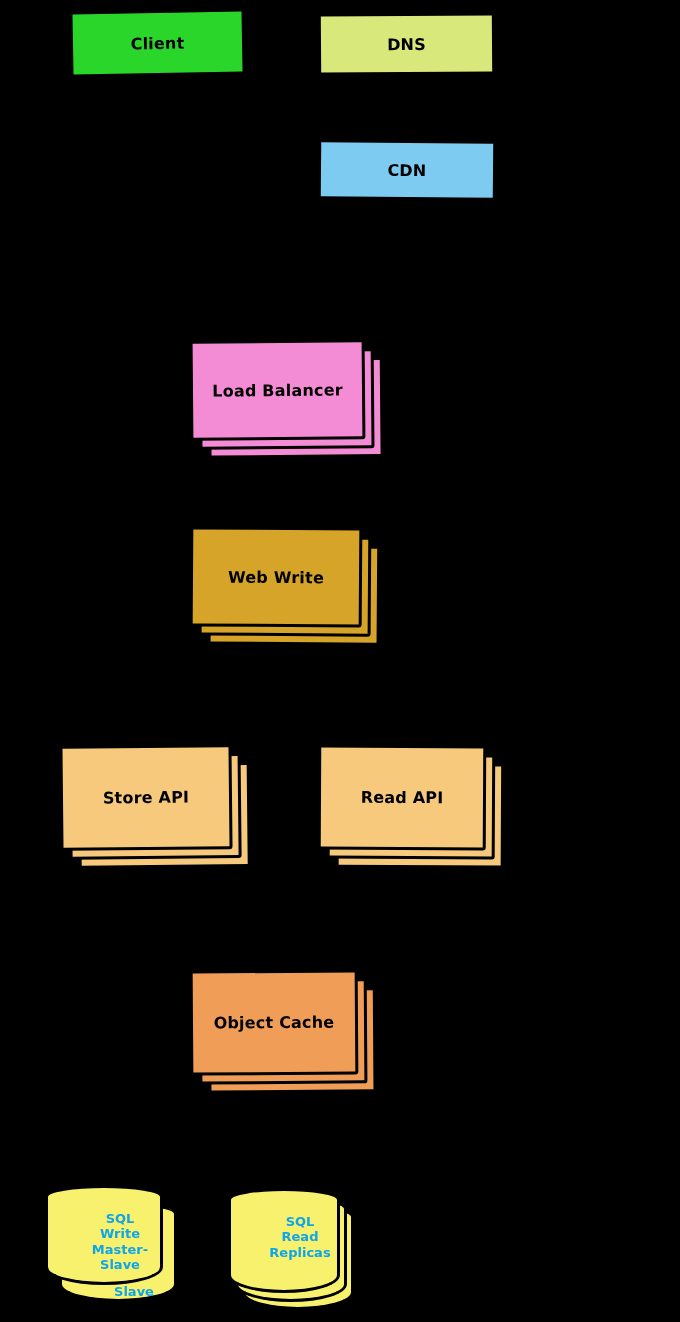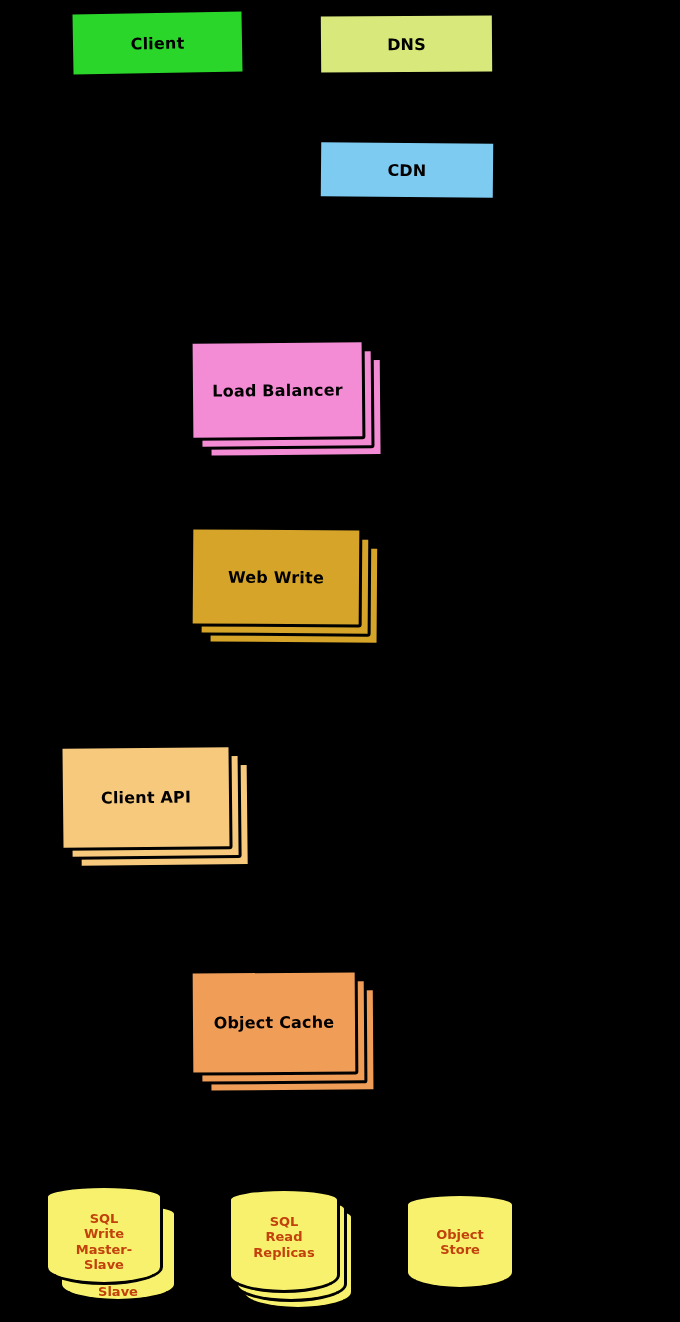--- a/index.html
+++ b/index.html
@@ -24,22 +24,22 @@
   .cyl-top{
     position:absolute;left:0;top:0;width:100%;height:24px;
     background:var(--c);border:3px solid #000;border-radius:50%;
   }
   .cyl-body{
     position:absolute;left:0;top:12px;width:100%;bottom:0;
     background:var(--c);border:3px solid #000;border-top:none;
     border-radius:0 0 50% 50% / 0 0 18px 18px;
   }
   .cyl-label{
-    position:absolute;left:0;top:26px;width:100%;text-align:center;
-    font-weight:bold;font-size:13px;line-height:1.18;color:#c2410c;
+    position:absolute;left:16px;top:26px;width:100%;text-align:center;
+    font-weight:bold;font-size:13px;line-height:1.18;color:#0ea5e9;
     white-space:pre-line;
   }
   .cyl-label.bottom{top:auto;bottom:3px;}
 </style>
 </head>
 <body>
 
 <div id="canvas">
 
   <div class="node" style="left: 70px; top: 10px; width: 175px; height: 66px; transform: rotate(-1deg); --c: #2BD62B;">
@@ -73,24 +73,31 @@
     <div class="layer l1"></div>
     <div class="layer front">
       <span class="box-label">Web Write</span>
     </div>
   </div>
 
   <div class="node stack" style="left: 60px; top: 745px; width: 172px; height: 105px; transform: rotate(-0.6deg); --c: #F6C97D;">
     <div class="layer l2"></div>
     <div class="layer l1"></div>
     <div class="layer front">
-      <span class="box-label">Client API</span>
+      <span class="box-label">Store API</span>
     </div>
   </div>
 
+  <div class="node stack" style="left: 318px; top: 745px; width: 168px; height: 105px; transform: rotate(0.3deg); --c: #F6C97D;">
+    <div class="layer l2"></div>
+    <div class="layer l1"></div>
+    <div class="layer front">
+      <span class="box-label">Read API</span>
+    </div>
+  </div>
 
   <div class="node stack" style="left: 190px; top: 970px; width: 168px; height: 105px; transform: rotate(-0.4deg); --c: #F09D58;">
     <div class="layer l2"></div>
     <div class="layer l1"></div>
     <div class="layer front">
       <span class="box-label">Object Cache</span>
     </div>
   </div>
 
   <div class="node" style="left: 45px; top: 1185px; width: 118px; height: 100px; --c: #F7F16E;">
@@ -120,22 +127,14 @@
     </div>
     <div class="cyl">
       <div class="cyl-top"></div>
       <div class="cyl-body"></div>
       <span class="cyl-label">SQL
 Read
 Replicas</span>
     </div>
   </div>
 
-  <div class="node" style="left: 405px; top: 1193px; width: 110px; height: 97px; --c: #F7F16E;">
-    <div class="cyl">
-      <div class="cyl-top"></div>
-      <div class="cyl-body"></div>
-      <span class="cyl-label" style="top:34px;">Object
-Store</span>
-    </div>
-  </div>
 
 </div>
 
 </body></html>

